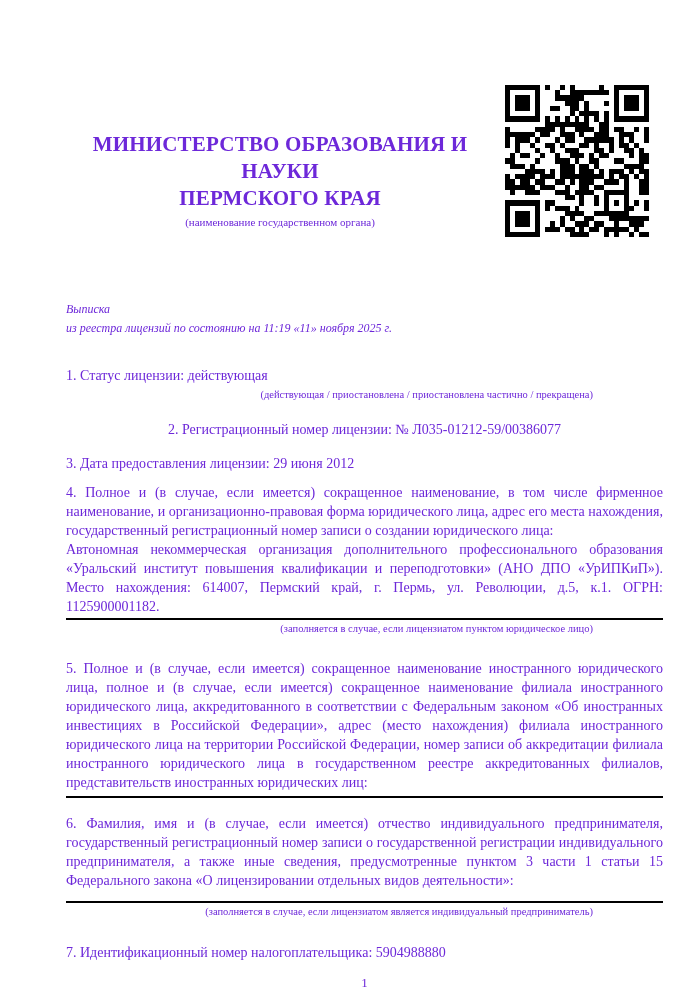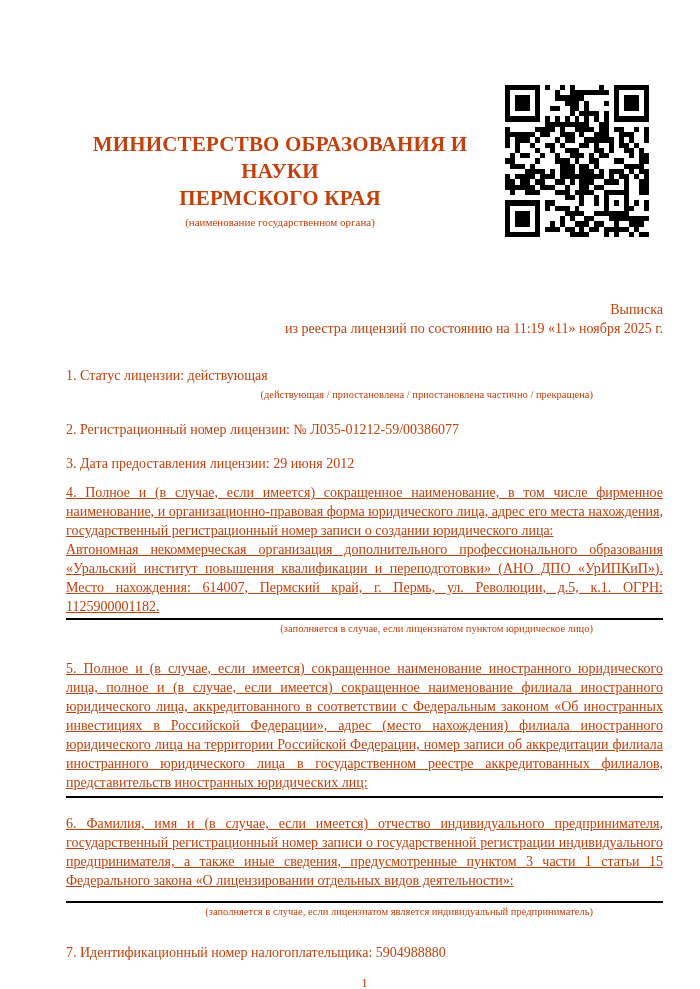--- a/index.html
+++ b/index.html
@@ -1,21 +1,21 @@
 <!DOCTYPE html>
 <html><head>
 <meta charset="utf-8">
 <style>
   html, body { margin: 0; padding: 0; background: #ffffff; }
   .page {
     position: relative;
     width: 700px;
     height: 989px;
     background: #ffffff;
-    color: #c2410c;
+    color: #6d28d9;
     font-family: "Liberation Serif", "DejaVu Serif", serif;
     overflow: hidden;
   }
   .qr {
     position: absolute;
     left: 505px;
     top: 85px;
     width: 144px;
     height: 152px;
   }
@@ -35,51 +35,51 @@
   .org-note {
     font-size: 11px;
     line-height: 14px;
     margin-top: 3px;
   }
   .title-block {
     position: absolute;
     left: 66px;
     top: 300px;
     width: 597px;
-    text-align: right;
-    font-size: 14px;
+    text-align: left;
+    font-size: 12px;
     line-height: 19px;
+    font-style: italic;
   }
   .content {
     position: absolute;
     left: 66px;
     top: 366px;
     width: 597px;
     font-size: 14px;
     line-height: 20px;
   }
   .item { line-height: 20px; }
   .para {
     text-align: justify;
     line-height: 19px;
-    text-decoration: underline;
   }
   .note {
     font-size: 10.5px;
     line-height: 13px;
     text-align: right;
     padding-right: 70px;
     margin-top: 2px;
   }
   .hr {
     border-top: 2px solid #000000;
     height: 0;
     margin-top: 2px;
   }
-  .mt-item2 { margin-top: 19px; }
+  .mt-item2 { margin-top: 19px; text-align: center; }
   .mt-item3 { margin-top: 14px; }
   .mt-para4 { margin-top: 9px; }
   .mt-para5 { margin-top: 24px; }
   .mt-hr5  { margin-top: 4px; }
   .mt-para6 { margin-top: 16px; }
   .mt-hr6  { margin-top: 11px; }
   .mt-item7 { margin-top: 25px; }
   .pagenum {
     margin-top: 10px;
     text-align: center;

